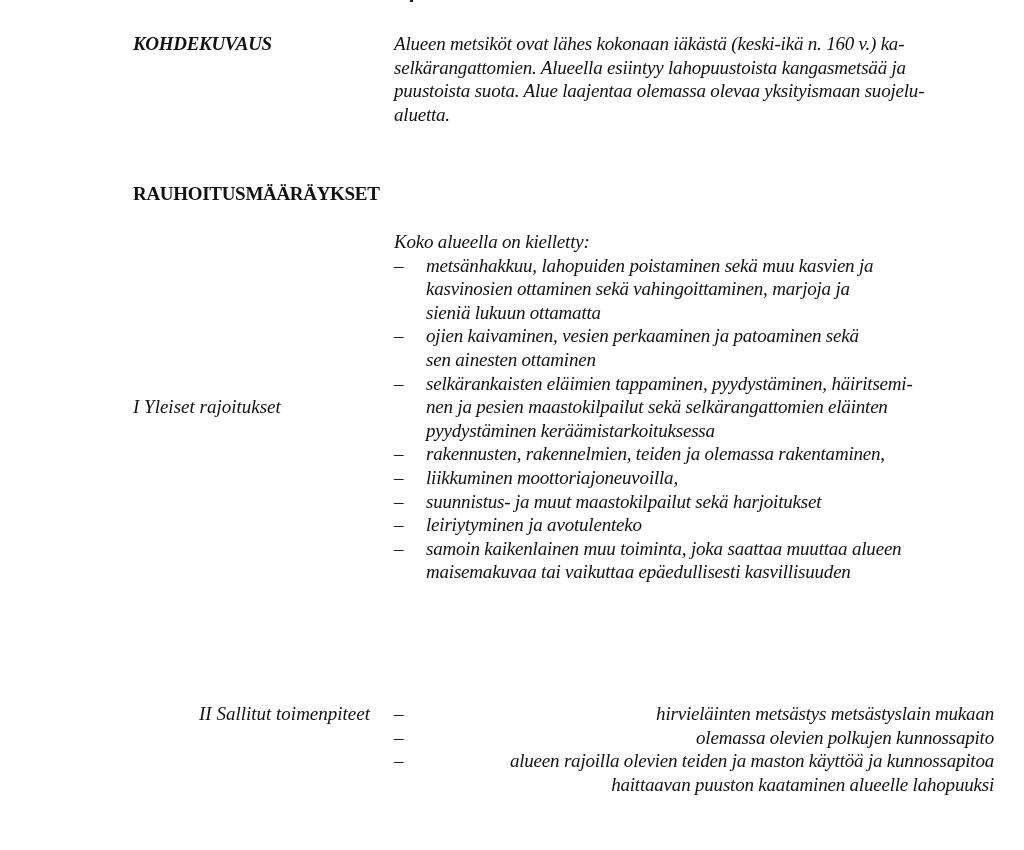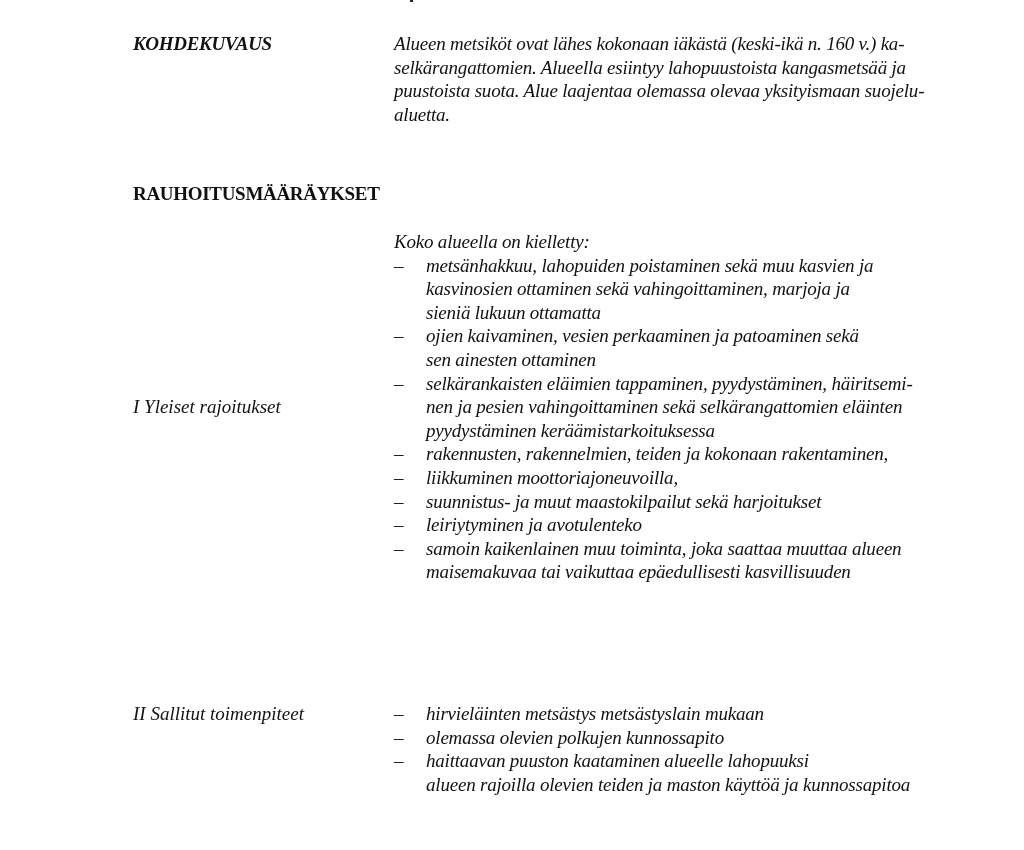--- a/index.html
+++ b/index.html
@@ -60,21 +60,21 @@
       padding-left: 32px;
     }
     ul.dash-list li .dash {
       position: absolute;
       left: 0;
       top: 0;
     }
     #kohdekuvaus { top: 32px; }
     #rauhoitus-heading { top: 182px; }
     #yleiset { top: 230px; align-items: center; }
-    #sallitut { top: 702px; }
+    #sallitut { top: 702px; text-align: right; }
     .kohde-text { width: 610px; margin-left: 24px; }
     .p-narrow { width: 610px; margin-left: 24px; }
   </style>
 </head>
 <body>
 
 <div class="top-fragment"></div>
 
 <div class="section row" id="kohdekuvaus">
   <div class="label bold">KOHDEKUVAUS</div>
@@ -100,26 +100,26 @@
         <div>sieniä lukuun ottamatta</div>
       </li>
       <li>
         <span class="dash">–</span>
         <div>ojien kaivaminen, vesien perkaaminen ja patoaminen sekä</div>
         <div>sen ainesten ottaminen</div>
       </li>
       <li>
         <span class="dash">–</span>
         <div>selkärankaisten eläimien tappaminen, pyydystäminen, häiritsemi-</div>
-        <div>nen ja pesien vahingoittaminen sekä selkärangattomien eläinten</div>
+        <div>nen ja pesien maastokilpailut sekä selkärangattomien eläinten</div>
         <div>pyydystäminen keräämistarkoituksessa</div>
       </li>
       <li>
         <span class="dash">–</span>
-        <div>rakennusten, rakennelmien, teiden ja kokonaan rakentaminen,</div>
+        <div>rakennusten, rakennelmien, teiden ja olemassa rakentaminen,</div>
       </li>
       <li>
         <span class="dash">–</span>
         <div>liikkuminen moottoriajoneuvoilla,</div>
       </li>
       <li>
         <span class="dash">–</span>
         <div>suunnistus- ja muut maastokilpailut sekä harjoitukset</div>
       </li>
       <li>
@@ -142,18 +142,18 @@
       <li>
         <span class="dash">–</span>
         <div>hirvieläinten metsästys metsästyslain mukaan</div>
       </li>
       <li>
         <span class="dash">–</span>
         <div>olemassa olevien polkujen kunnossapito</div>
       </li>
       <li>
         <span class="dash">–</span>
+        <div>alueen rajoilla olevien teiden ja maston käyttöä ja kunnossapitoa</div>
         <div>haittaavan puuston kaataminen alueelle lahopuuksi</div>
-        <div>alueen rajoilla olevien teiden ja maston käyttöä ja kunnossapitoa</div>
       </li>
     </ul>
   </div>
 </div>
 
 </body></html>

